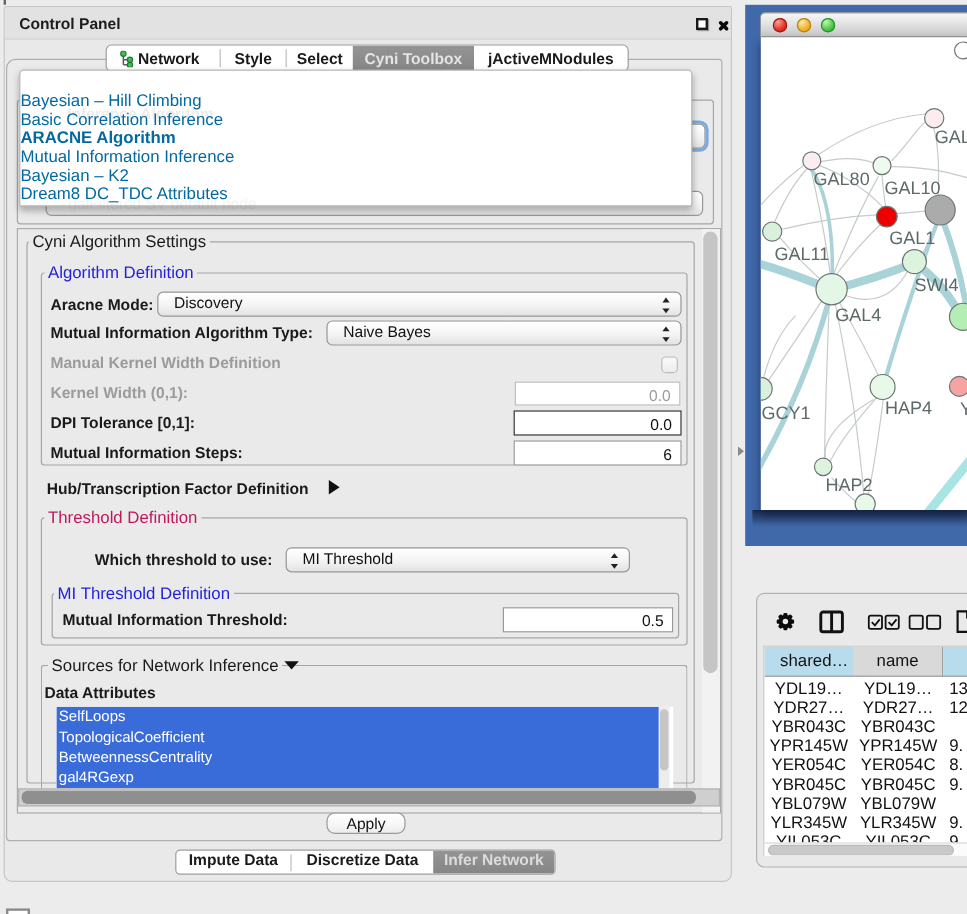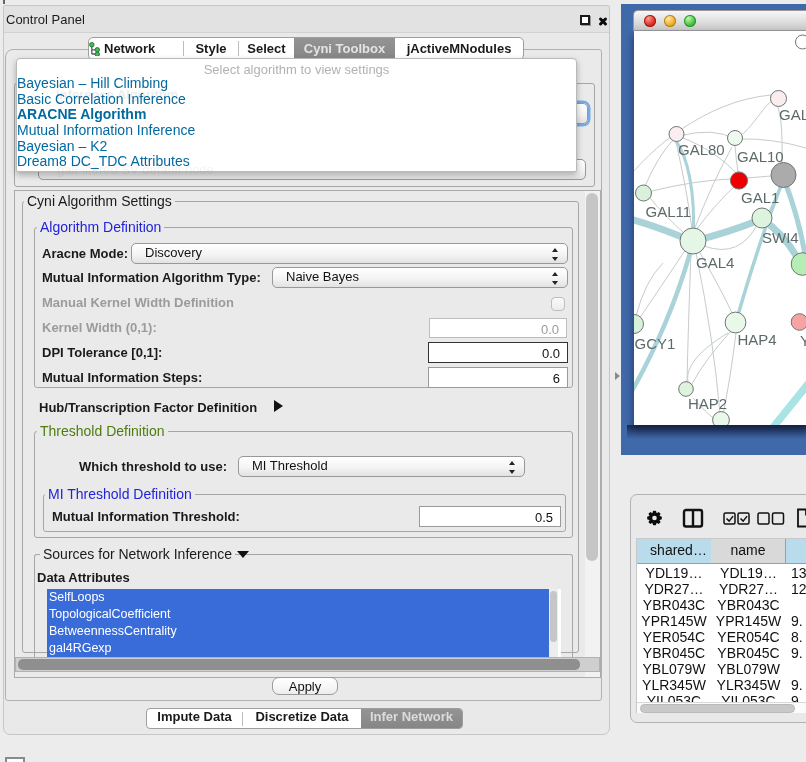--- a/index.html
+++ b/index.html
@@ -6,39 +6,39 @@
 html,body { width:806px; height:762px; overflow:hidden; }
 body { font-family:"Liberation Sans", sans-serif; background:#ececec; position:relative; }
 .abs { position:absolute; }
 #stage { position:absolute; left:0; top:0; width:806px; height:762px; background:#ececec; overflow:hidden; }
 
 
 #cp { left:3px; top:5px; width:607px; height:730px; background:#e9e9e9;
   border:1px solid #c6c6c6; border-radius:2px 2px 7px 7px; }
 #cp-title { left:0; top:0; width:100%; height:27px; background:#e2e2e2;
   border-bottom:1px solid #d2d2d2; }
-#cp-title span { position:absolute; left:2px; top:6px; font-size:13px; color:#1c1c1c; }
+#cp-title span { position:absolute; left:12px; top:6px; font-size:13px; color:#1c1c1c;font-weight:bold; }
 #btn-float { left:576px; top:9px; width:10px; height:10px; border:2px solid #1a1a1a; background:#fff; box-shadow:1px 1px 0 #9a9a9a; }
 
 
 
 #tabs { left:84px; top:31px; height:23px; background:#fff; border:1px solid #9e9e9e;
   border-radius:5px; font-size:13px; font-weight:bold; color:#1a1a1a; display:flex; align-items:center; overflow:hidden; }
 #tabs .tab { height:21px; line-height:21px; text-align:center; position:relative; }
 #tabs .sep { width:1px; height:15px; background:#bdbdbd; }
 #tabs .sel { background:linear-gradient(#949494,#868686); color:#e4e4e4; }
 
 
 #content { left:1px; top:43px; width:597px; height:652px; background:#eaeaea;
   border:1px solid #b0b0b0; border-radius:8px 3px 3px 3px; }
 
 .group { position:absolute; border:1px solid #a6a6a6; border-radius:3px; }
 .group > .glabel { position:absolute; top:-9px; left:5px; background:#eaeaea; padding:0 3px; font-size:14px; white-space:nowrap; }
 .blab { color:#2222dd; }
-.grlab { color:#4d7c0f; }
+.grlab { color:#be185d; }
 .blk { color:#1a1a1a; }
 
 .lbl { position:absolute; font-size:13px; font-weight:bold; color:#1a1a1a; white-space:nowrap; }
 .dis { color:#9b9b9b; }
 
 .combo { position:absolute; height:21px; background:linear-gradient(#ffffff,#f4f4f4 55%,#e2e2e2);
   border:1px solid #989898; border-radius:5px; font-size:13px; color:#111; }
 .combo .ctext { position:absolute; left:13px; top:1px; }
 .cud { position:absolute; right:8px; top:4px; width:7px; height:13px; }
 .cud i { position:absolute; left:0; width:0; height:0; border-left:3.5px solid transparent; border-right:3.5px solid transparent; }
@@ -103,21 +103,21 @@
       </div>
     <div class="abs" id="btn-float"></div>
     <div class="abs" style="left:594px; top:10px; width:10px; height:10px;">
         <div style="position:absolute;left:0px;top:3.5px;width:10px;height:3px;background:#0a0a0a;border-radius:1.5px;transform:rotate(45deg);"></div>
         <div style="position:absolute;left:0px;top:3.5px;width:10px;height:3px;background:#0a0a0a;border-radius:1.5px;transform:rotate(-45deg);"></div>
       </div>
 
     <div class="abs" id="content"></div>
 
     <div class="abs" id="tabs">
-      <div class="tab" style="width:94px; text-align:left; "><svg width="12" height="14" style="vertical-align:-3px; margin-right:3px;" viewBox="0 0 12 14">
+      <div class="tab" style="width:94px; text-align:left; padding-left:11px;"><svg width="12" height="14" style="vertical-align:-3px; margin-right:3px;" viewBox="0 0 12 14">
             <path d="M2.8,4.5 V12 M2.8,7.8 H6.5 M2.8,12 H6.5" stroke="#565b68" stroke-width="1.3" fill="none"></path>
             <g fill="#4cb85c" stroke="#1e7d2e" stroke-width="1">
               <circle cx="2.8" cy="2.7" r="2.2"></circle>
               <circle cx="8.3" cy="7.8" r="2.2"></circle>
               <circle cx="8.3" cy="12.2" r="2.2"></circle>
             </g>
           </svg>Network</div>
       <div class="sep"></div>
       <div class="tab" style="width:54px;">Style</div>
       <div class="sep"></div>
@@ -207,21 +207,20 @@
 
     <div class="abs" id="btabs">
       <div class="tab" style="width:95px;">Impute Data</div>
       <div class="sep"></div>
       <div class="tab" style="width:118px;">Discretize Data</div>
       <div class="tab sel" style="width:101px;">Infer Network</div>
     </div>
   </div>
 
   <div class="abs" id="dd">
-    <div class="hint">Select algorithm to view settings</div>
     <div class="it" style="top:16px;">Bayesian – Hill Climbing</div>
     <div class="it" style="top:32px;">Basic Correlation Inference</div>
     <div class="it" style="top:47px; font-weight:bold;">ARACNE Algorithm</div>
     <div class="it" style="top:63px;">Mutual Information Inference</div>
     <div class="it" style="top:79px;">Bayesian – K2</div>
     <div class="it" style="top:94px;">Dream8 DC_TDC Attributes</div>
     <div style="position:absolute; left:39px; top:28px; font-size:13px; color:rgba(40,40,40,0.09); font-weight:bold;">Inference Algorithm</div>
     <div style="position:absolute; left:40px; top:103px; font-size:13px; color:rgba(40,40,40,0.055);">galFiltered SV default node</div>
   </div>
 

